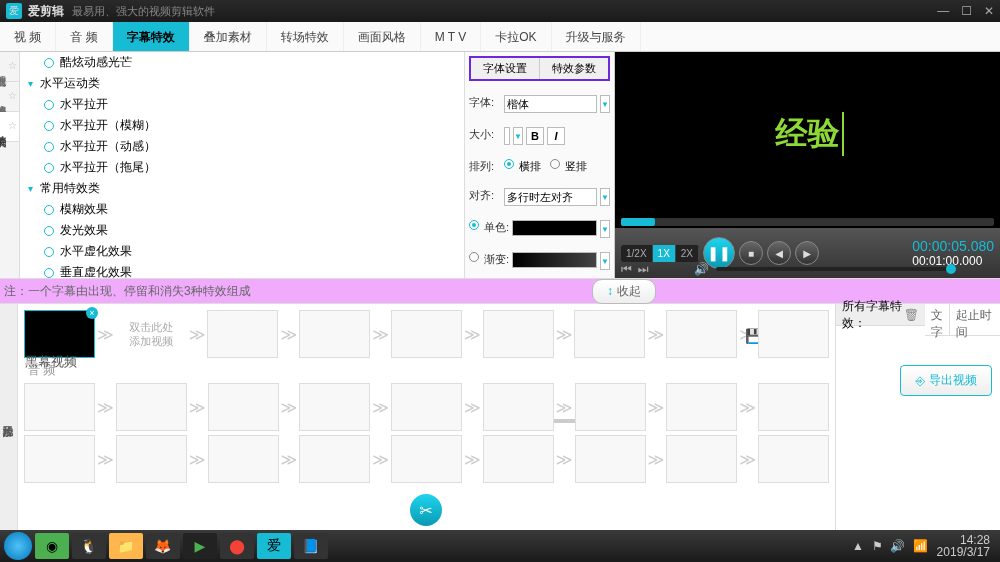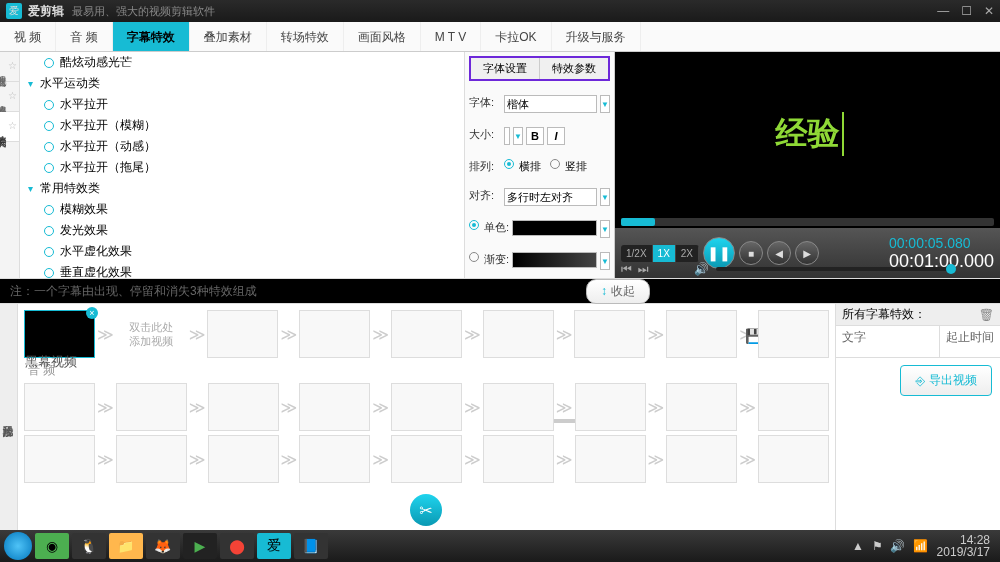--- a/index.html
+++ b/index.html
@@ -47,41 +47,41 @@
 .prevprog{height:8px;background:#333;margin:2px 6px;position:relative;border-radius:2px}
 .prevprog .bar{width:9%;height:100%;background:#17bbd4;border-radius:2px}
 .pctrl{height:50px;background:linear-gradient(#555,#333);display:flex;align-items:center;padding:0 6px;gap:4px;position:relative}
 .speedbtns{display:flex;background:#222;border-radius:3px;overflow:hidden}
 .speedbtn{padding:3px 5px;color:#aaa;font-size:10px;cursor:pointer;border-right:1px solid #444}
 .speedbtn.on{background:#17bbd4;color:#fff}
 .rndbtn{width:24px;height:24px;border:1px solid #888;border-radius:50%;background:linear-gradient(#666,#333);display:flex;align-items:center;justify-content:center;color:#ddd;cursor:pointer;font-size:10px}
 .rndbtn.big{width:32px;height:32px;background:linear-gradient(#1fd4ee,#0a99b3);color:#fff;font-size:14px}
 .timedisp{margin-left:auto;text-align:left;font-family:monospace}
 .timedisp .t1{color:#17bbd4;font-size:14px}
-.timedisp .t2{color:#fff;font-size:18px}
+.timedisp .t2{color:#fff;font-size:12px}
 .volrow{position:absolute;bottom:2px;left:6px;right:6px;display:flex;align-items:center;gap:6px;color:#aaa;font-size:10px}
 .volslider{flex:1;height:4px;background:#222;border-radius:2px;position:relative;max-width:240px}
 .volslider .k{position:absolute;right:0;top:-3px;width:10px;height:10px;background:#17bbd4;border-radius:50%}
 .exportbtn{position:absolute;right:8px;bottom:166px;padding:6px 14px;background:linear-gradient(#fff,#eee);border:1px solid #17bbd4;border-radius:4px;color:#17bbd4;cursor:pointer;display:flex;align-items:center;gap:4px;font-size:13px}
-.notebar{height:26px;background:#000000;border-top:1px solid #ddd;border-bottom:1px solid #ddd;display:flex;align-items:center;padding:0 10px;color:#666;font-size:11px}
+.notebar{height:26px;background:#f0abfc;border-top:1px solid #ddd;border-bottom:1px solid #ddd;display:flex;align-items:center;padding:0 4px;color:#666;font-size:11px}
 .collapsebtn{margin-left:auto;padding:3px 14px;border:1px solid #bbb;background:linear-gradient(#fff,#eee);border-radius:10px;cursor:pointer;display:flex;align-items:center;gap:4px;margin-right:340px}
 .toolbar2{position:absolute;right:180px;top:328px;display:flex;gap:14px;color:#555}
 .toolbar2 span{cursor:pointer;font-size:14px}
 .bottom{flex:1;display:flex;background:#fff;min-height:0}
 .tlside{width:18px;background:#eee;writing-mode:vertical-rl;text-align:center;padding:6px 2px;font-size:11px;color:#555;border-right:1px solid #ddd}
 .timeline{flex:1;overflow:auto;padding:6px}
 .tlabel{color:#999;margin:2px 0 4px 4px}
 .trow{display:flex;gap:2px;margin-bottom:4px;align-items:center}
 .clip{width:72px;height:48px;background:#f8f8f8;border:1px solid #ddd;position:relative}
 .clip.vid{background:#000;border:1px solid #17bbd4}
 .clip .x{position:absolute;top:-4px;right:-4px;width:12px;height:12px;background:#17bbd4;color:#fff;border-radius:50%;font-size:9px;display:flex;align-items:center;justify-content:center;cursor:pointer}
 .clip .cap{position:absolute;bottom:-14px;left:0;right:16px;color:#555;font-size:13px;white-space:nowrap;overflow:hidden}
 .addhint{width:72px;text-align:center;color:#aaa;font-size:11px;line-height:14px}
 .trans{color:#ccc;font-size:16px}
-.fxpanel{width:165px;border-left:1px solid #ddd;display:flex;flex-direction:column}
+.fxpanel{width:165px;border-left:1px solid #ddd;display:flex;flex-direction:row}
 .fxhdr{height:22px;background:#eee;display:flex;align-items:center;padding:0 6px;border-bottom:1px solid #ddd;font-size:11px}
 .fxhdr .del{margin-left:auto;cursor:pointer;color:#888}
 .fxcols{height:32px;display:flex;border-bottom:1px solid #ddd;font-size:11px;color:#666}
 .fxcols div{padding:3px 6px}
 .fxcols div:first-child{flex:1;border-right:1px solid #ddd}
 .fxrow{display:flex;font-size:11px;padding:3px 6px}
 .fxrow .c1{flex:1}
 .fxrow .c2{text-align:right;font-size:10px;line-height:12px}
 .scissors{position:absolute;left:410px;bottom:36px;width:32px;height:32px;background:linear-gradient(#1fd4ee,#0a99b3);border-radius:50%;display:flex;align-items:center;justify-content:center;color:#fff;font-size:16px;cursor:pointer;z-index:5}
 .taskbar{position:absolute;bottom:0;left:0;right:0;height:32px;background:linear-gradient(#3a3a3a,#1a1a1a);display:flex;align-items:center;padding:0 4px;gap:3px}

